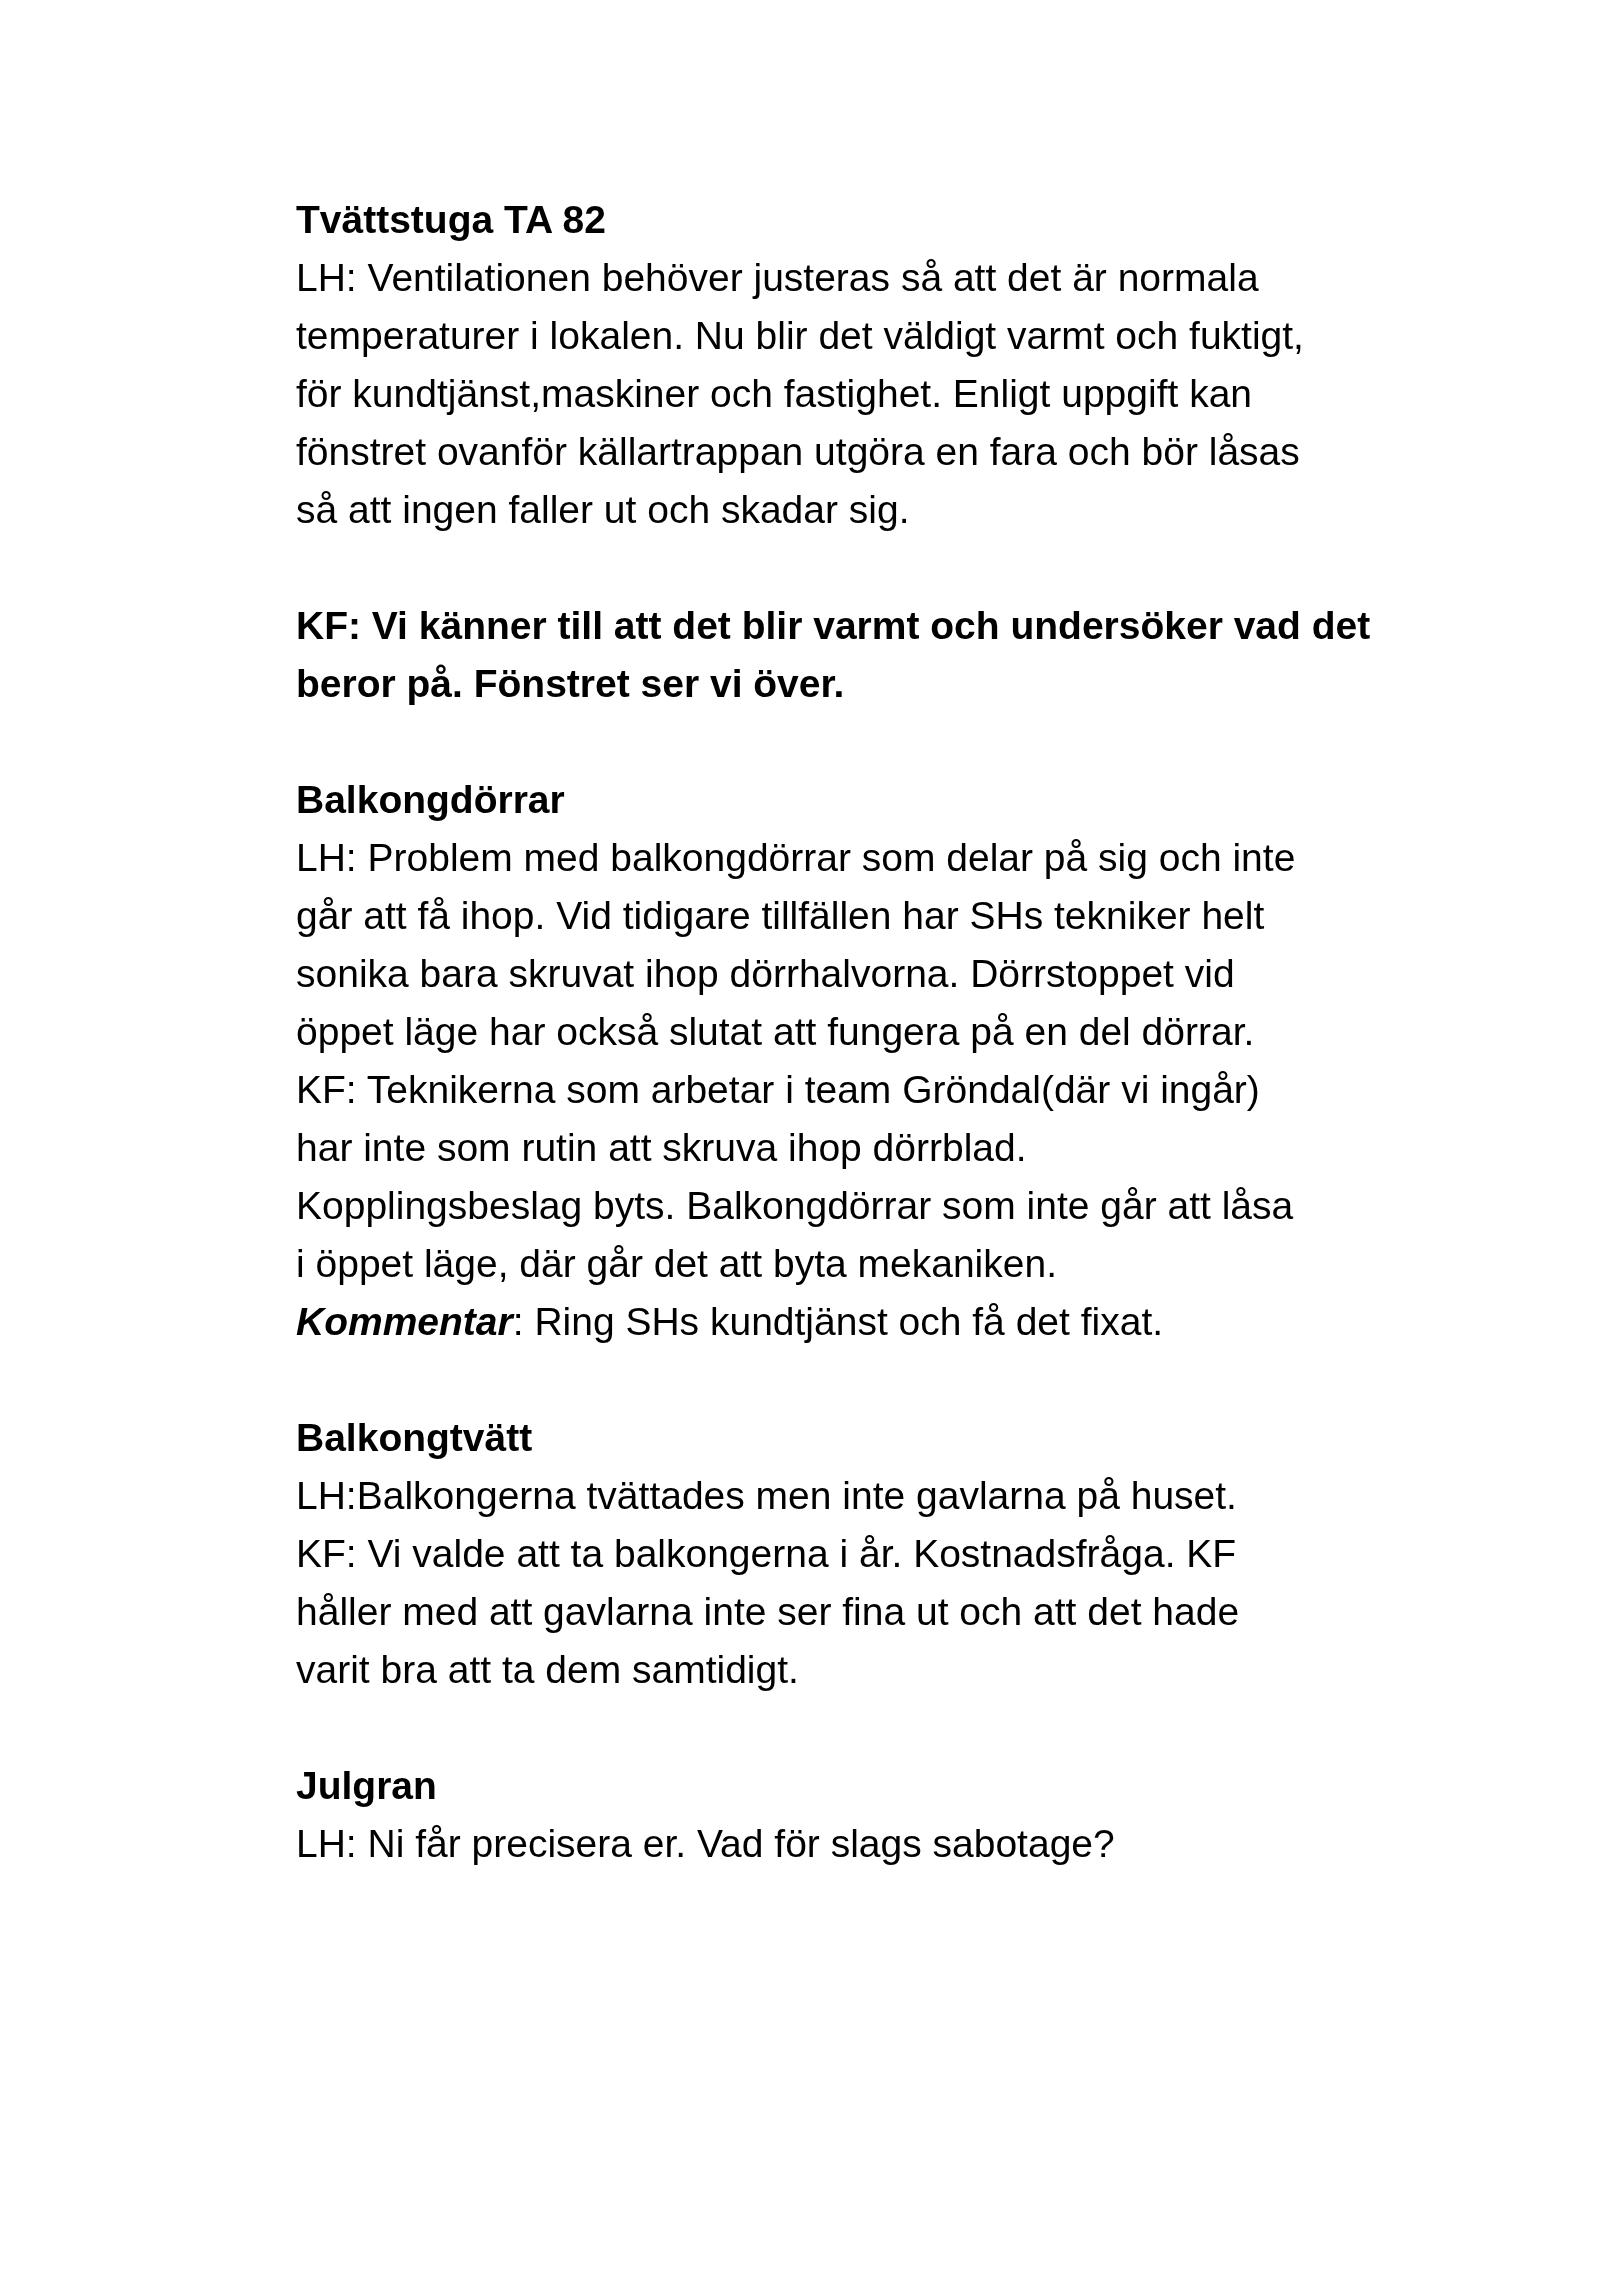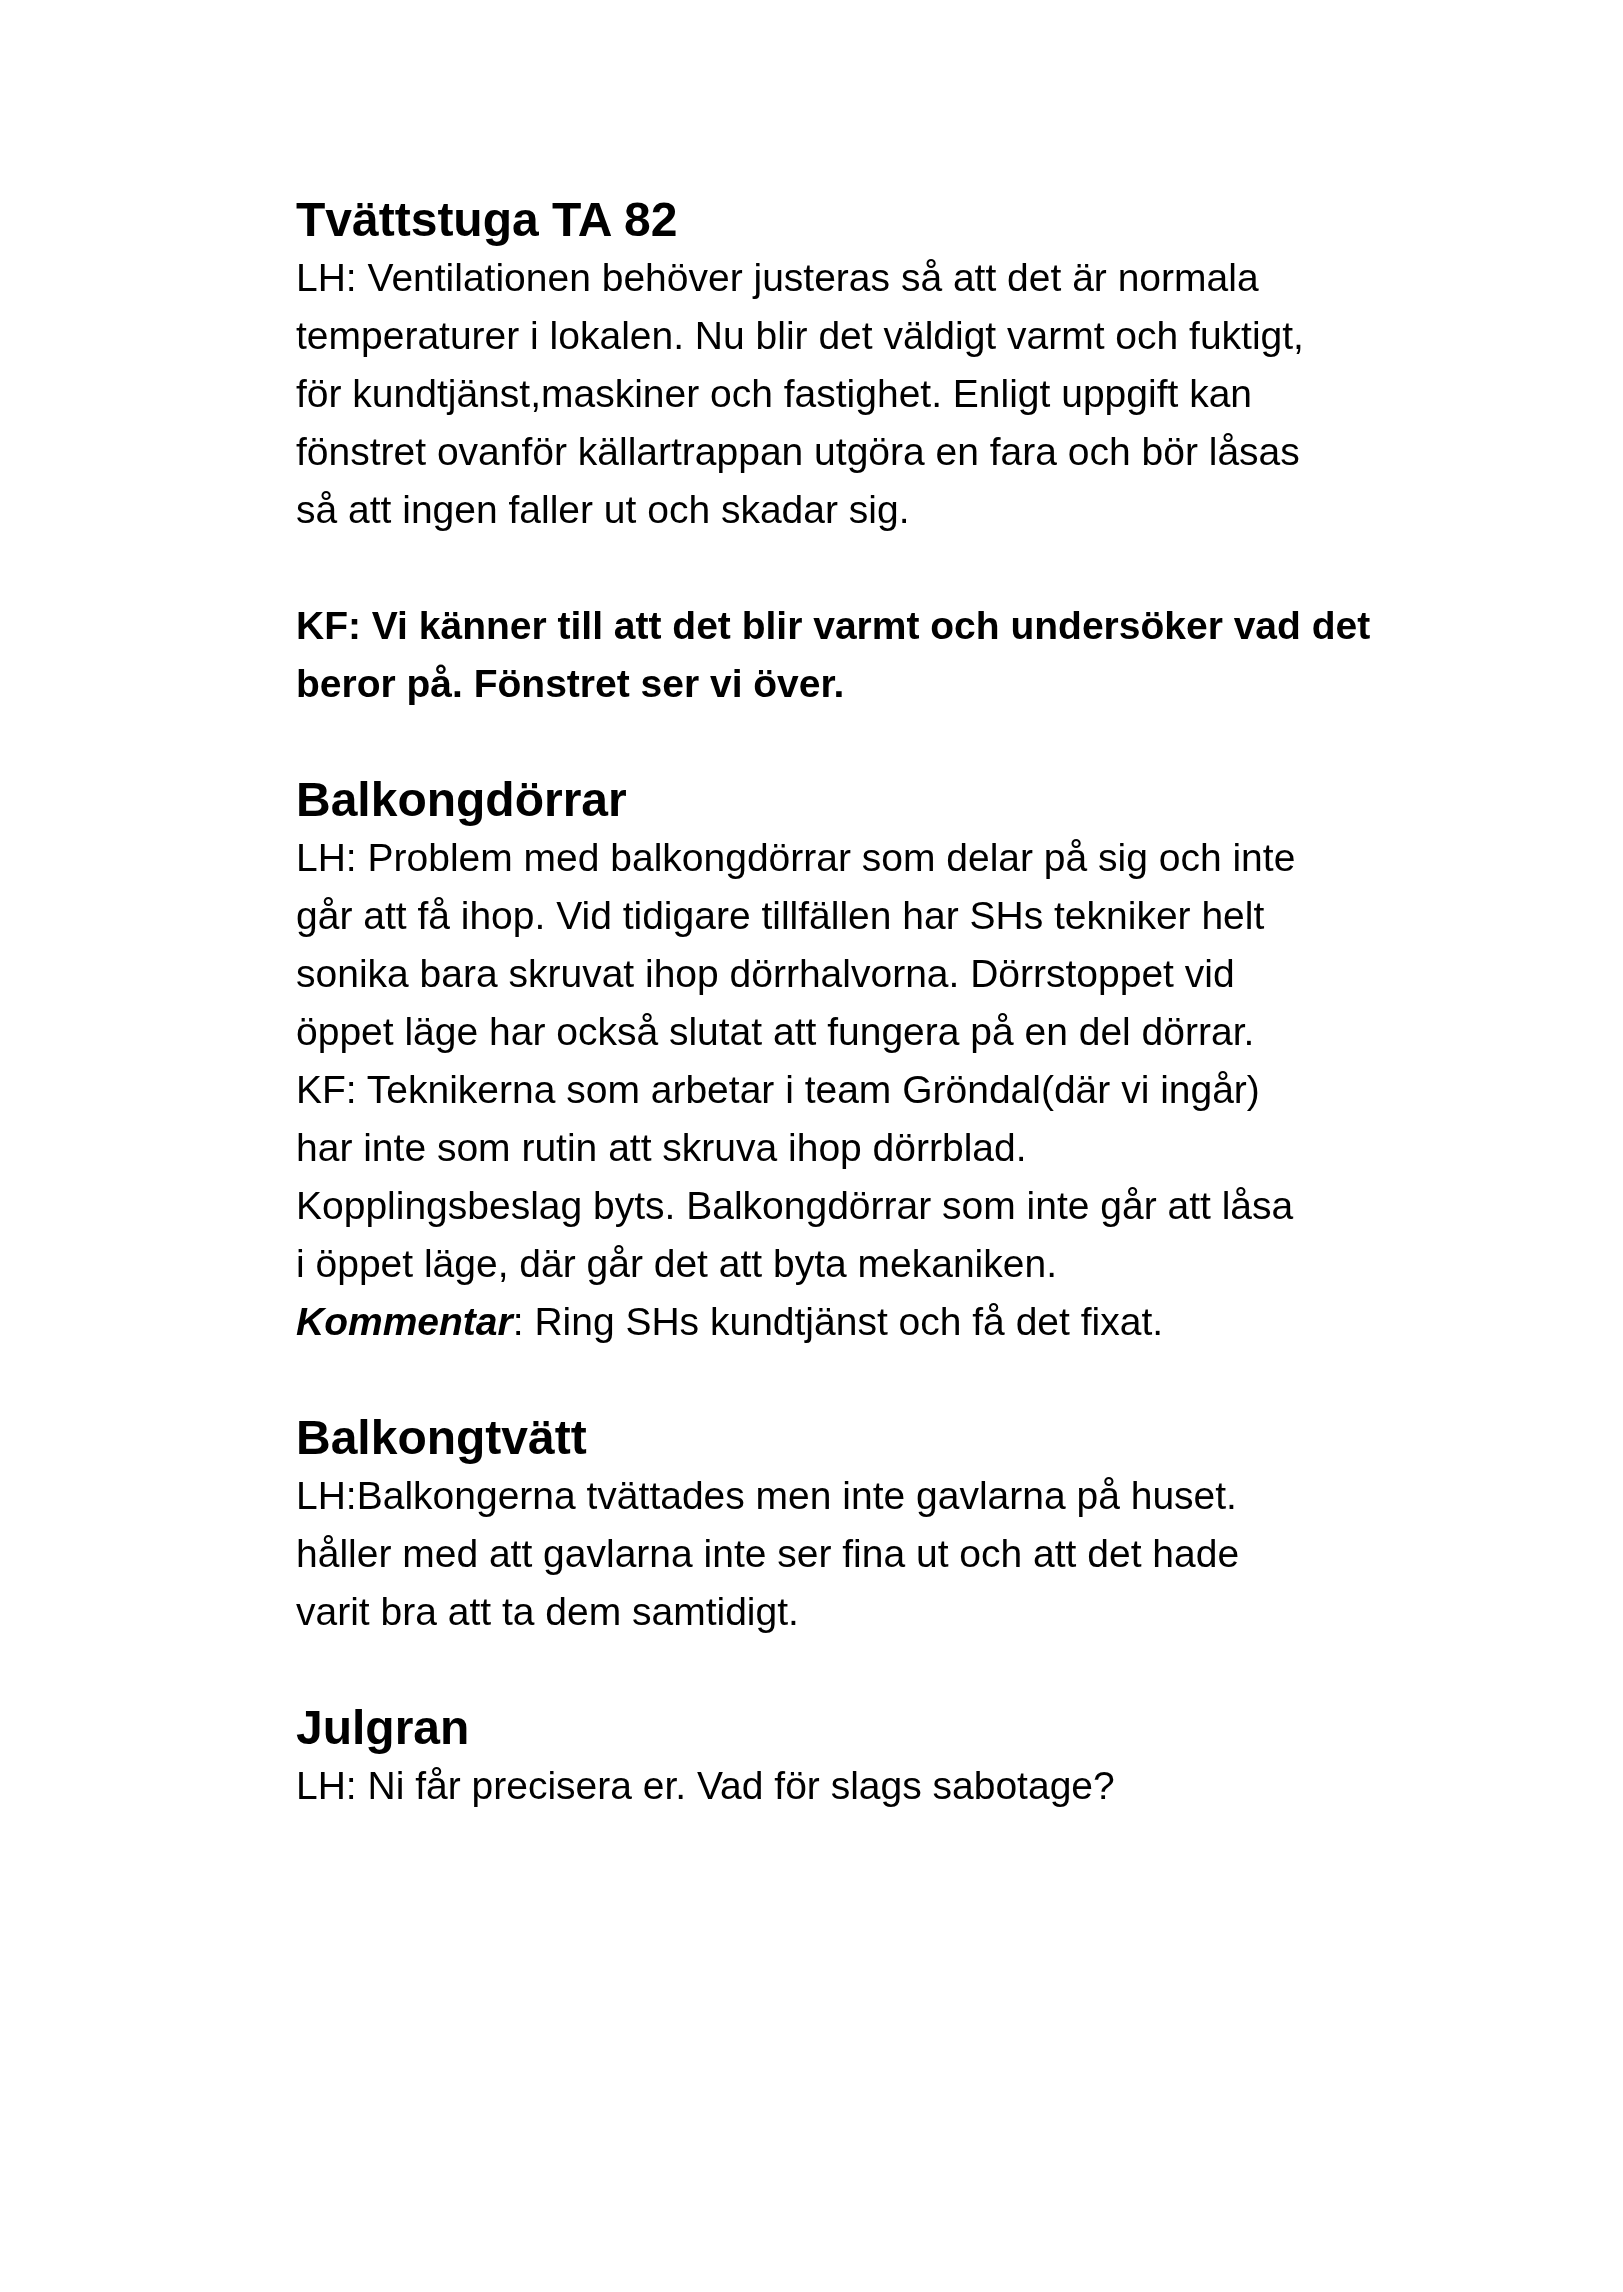--- a/index.html
+++ b/index.html
@@ -26,21 +26,21 @@
     .section {
       margin: 0 0 58px 0;
     }
     .section:last-child {
       margin-bottom: 0;
     }
     .heading {
       font-weight: bold;
       white-space: nowrap;
       margin: 0;
-      font-size: 48px;
+      font-size: 39px;
       line-height: 58px;
     }
     .para {
       margin: 0;
     }
     .para + .para.spaced {
       margin-top: 58px;
       font-weight: bold;
     }
     .line {
@@ -90,20 +90,21 @@
       <span class="line"><span class="em">Kommentar</span><span>: Ring SHs kundtjänst och få det fixat.</span></span>
     </div>
   </div>
 
   <div class="section">
     <div class="heading">Balkongtvätt</div>
     <div class="para">
       <span class="line">LH:Balkongerna tvättades men inte gavlarna på huset.</span>
     </div>
     <div class="para">
+      <span class="line">KF: Vi valde att ta balkongerna i år. Kostnadsfråga. KF</span>
       <span class="line">håller med att gavlarna inte ser fina ut och att det hade</span>
       <span class="line">varit bra att ta dem samtidigt.</span>
     </div>
   </div>
 
   <div class="section">
     <div class="heading">Julgran</div>
     <div class="para">
       <span class="line">LH: Ni får precisera er. Vad för slags sabotage?</span>
     </div>

